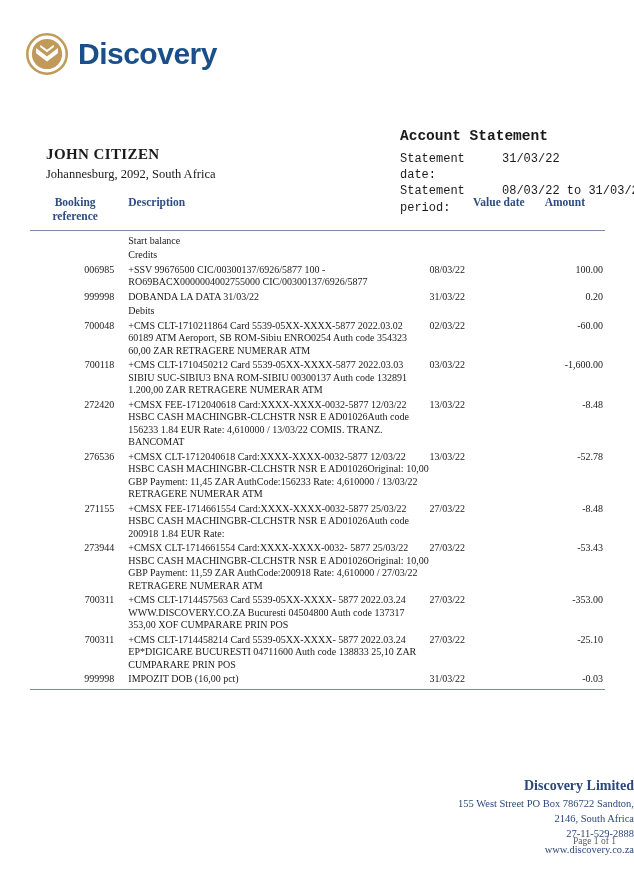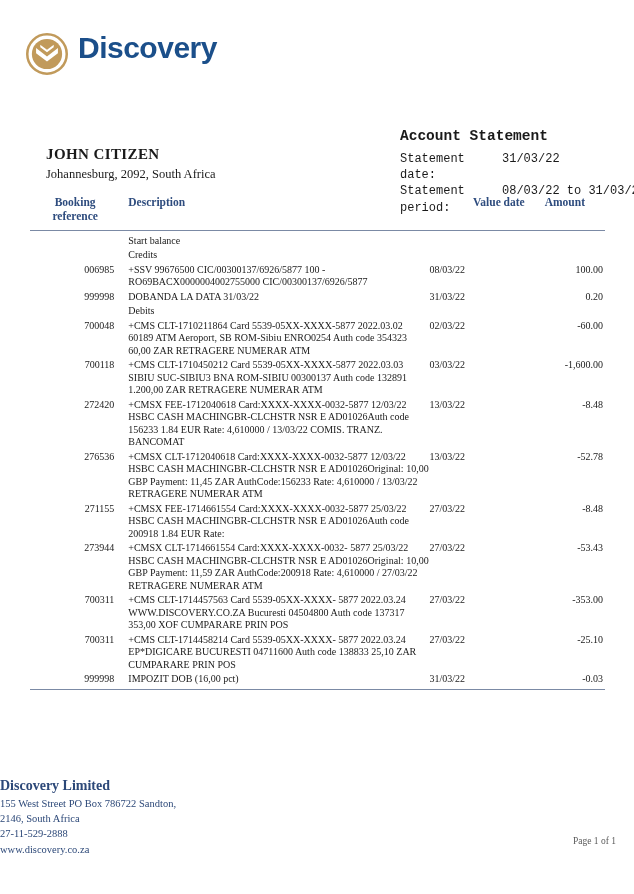--- a/index.html
+++ b/index.html
@@ -16,20 +16,21 @@
     color: #1a1a1a;
     overflow: hidden;
   }
 
   
   .logo-block {
     position: absolute;
     left: 26px;
     top: 33px;
     display: flex;
+    align-items: center;
     gap: 10px;
   }
   .logo-mark {
     width: 42px;
     height: 42px;
     flex: 0 0 42px;
   }
   .logo-text {
     font-family: "Liberation Sans", "DejaVu Sans", sans-serif;
     font-size: 30px;
@@ -121,21 +122,21 @@
     border-top: 1.2px solid #7b8aa5;
     margin-top: 2px;
   }
 
   
   .footer {
     position: absolute;
     left: 0;
     right: 0;
     top: 778px;
-    text-align: left;
+    text-align: right;
     color: #2c4878;
   }
   .footer-name {
     font-size: 14px;
     font-weight: 700;
     margin-bottom: 2px;
   }
   .footer-line {
     font-size: 10.5px;
     line-height: 1.45;

